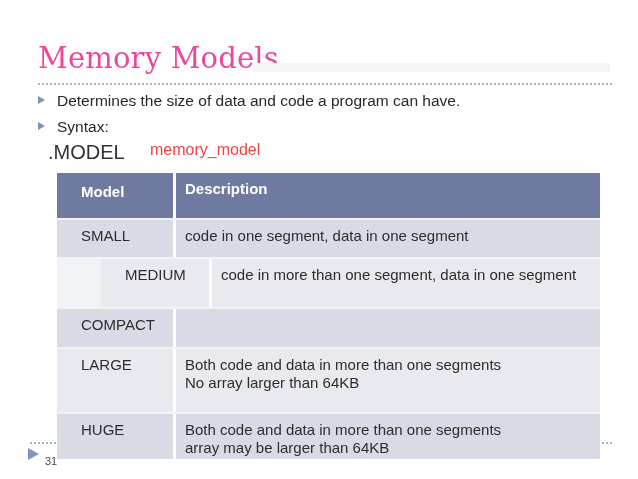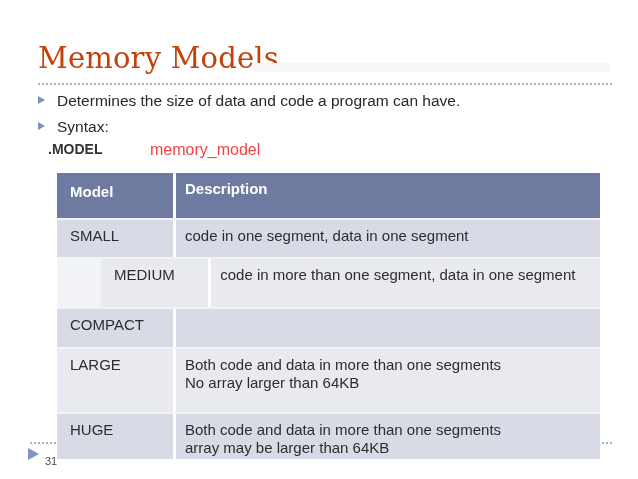--- a/index.html
+++ b/index.html
@@ -4,21 +4,21 @@
 <style>
   html,body{margin:0;padding:0;}
   body{
     width:638px;height:479px;position:relative;overflow:hidden;
     background:#ffffff;font-family:"Liberation Sans",sans-serif;
   }
   
   .title{
     position:absolute;left:38px;top:41px;
     font-family:"DejaVu Serif","Liberation Serif",serif;
-    font-size:29px;font-weight:400;color:#c2410c;letter-spacing:0.2px;
+    font-size:29px;font-weight:400;color:#ec4899;letter-spacing:0.2px;
     white-space:nowrap;
   }
   .title-ghost-band{
     position:absolute;left:253px;top:63px;width:357px;height:9px;
     background:#f6f6f8;
   }
   .rule-dotted{
     position:absolute;height:0;border-top:2px dotted #a9b2c8;
   }
   .rule-top{left:38px;top:83px;width:574px;}
@@ -30,21 +30,21 @@
   .tri-bullet{
     position:absolute;left:0;top:5px;width:0;height:0;
     border-top:4.5px solid transparent;border-bottom:4.5px solid transparent;
     border-left:7px solid #8091b8;
   }
   .bullet-text{
     margin-left:19px;font-size:15.5px;color:#282828;line-height:20px;white-space:nowrap;
   }
   .syntax-line{position:absolute;left:0;top:141px;height:20px;width:638px;}
   .syntax-directive{
-    position:absolute;left:48px;top:0;font-size:14px;font-weight:bold;color:#333333;
+    position:absolute;left:48px;top:0;font-size:20px;font-weight:normal;color:#333333;
   }
   .syntax-argument{
     position:absolute;left:150px;top:0;font-size:16px;color:#ef4444;
   }
   
   .page-marker{position:absolute;left:28px;top:447px;z-index:1;}
   .tri-page{
     position:absolute;left:0;top:1px;width:0;height:0;
     border-top:6.5px solid transparent;border-bottom:6.5px solid transparent;
     border-left:11px solid #8095c1;
@@ -56,21 +56,21 @@
   .mm-table{
     position:absolute;left:57px;top:173px;width:543px;z-index:2;
     display:flex;flex-direction:column;row-gap:2px;background:#f2f3f6;
   }
   .thead{
     display:flex;height:45px;background:#6f7aa1;color:#ffffff;font-weight:bold;font-size:15px;
   }
   .trow{display:flex;font-size:15px;color:#2d2d2d;}
   .trow.dark{background:#d8dbe5;}
   .trow.light{background:#e9eaef;}
-  .c1{width:116px;box-sizing:border-box;padding:7px 4px 0 13px;line-height:18px;}
+  .c1{width:116px;box-sizing:border-box;padding:7px 4px 0 24px;line-height:18px;}
   .thead .c1{padding-top:10px;}
   .colsep{width:3px;background:#ffffff;}
   .c2{width:424px;box-sizing:border-box;padding:7px 6px 0 9px;line-height:18px;}
   .thead .c2{}
 </style>
 </head>
 <body>
 
 <div class="title">Memory Models</div>
 <div class="title-ghost-band"></div>

